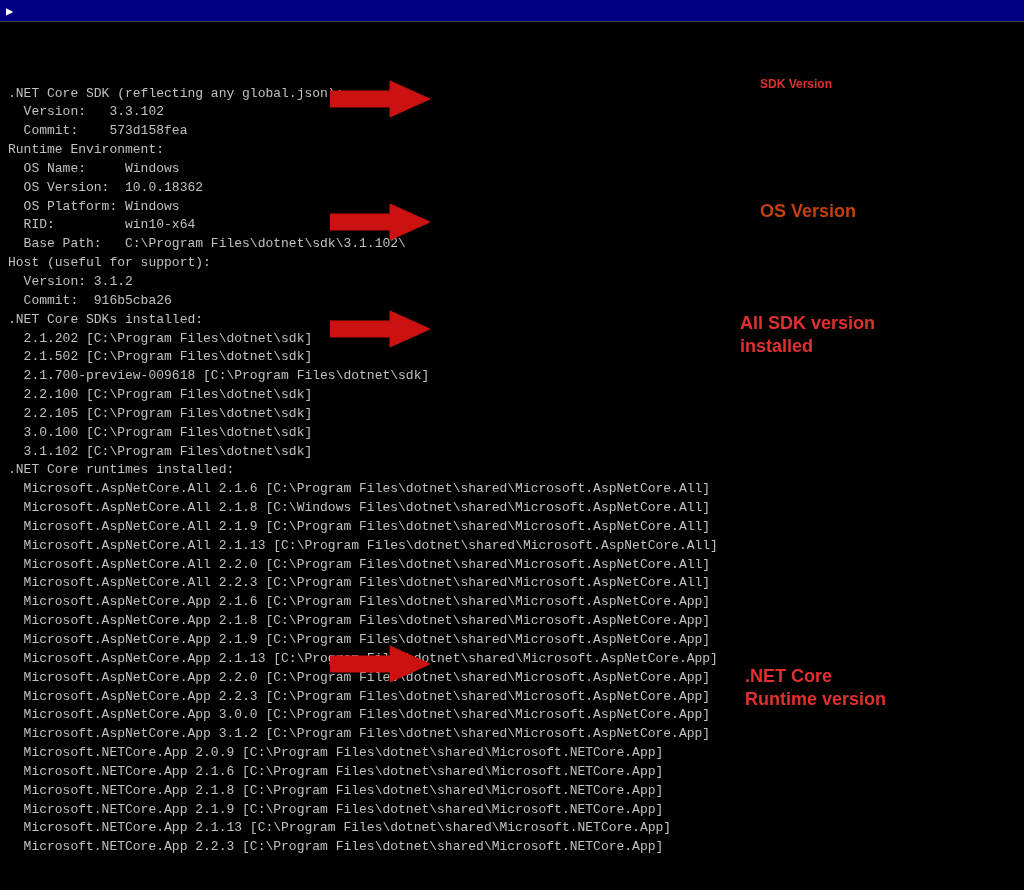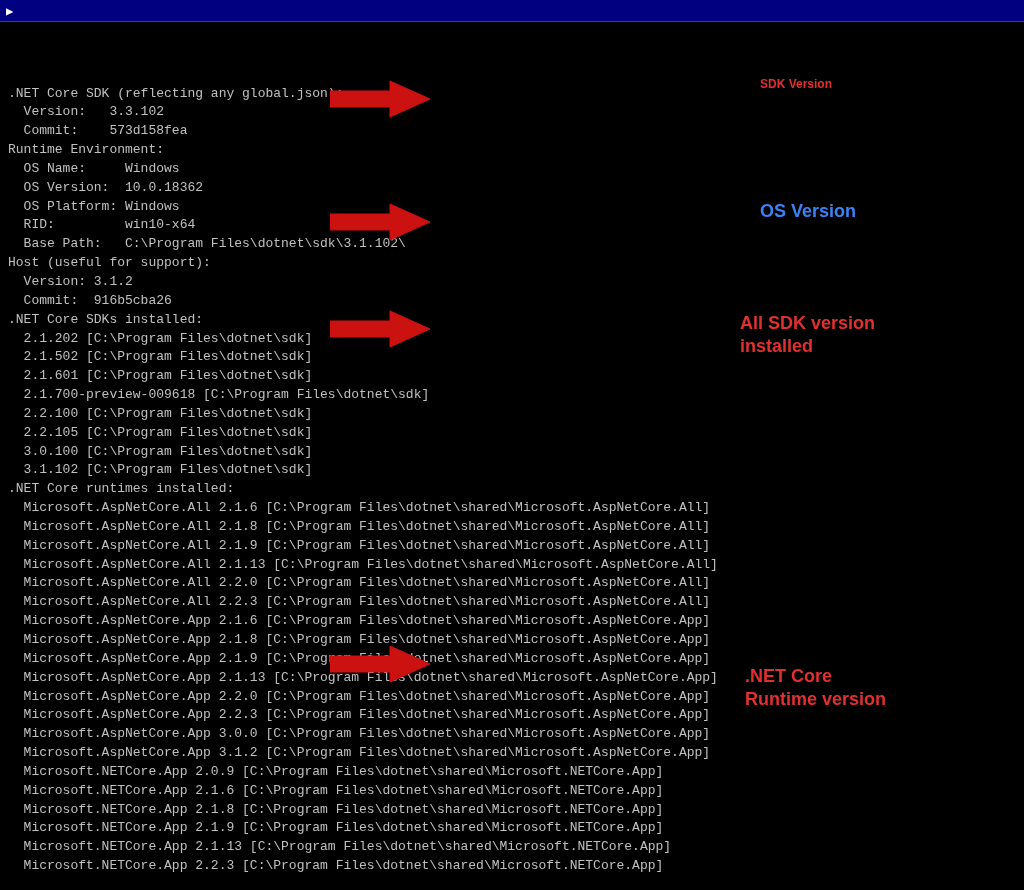--- a/index.html
+++ b/index.html
@@ -92,30 +92,29 @@
         <div class="terminal-line">  RID:         win10-x64</div>
         <div class="terminal-line">  Base Path:   C:\Program Files\dotnet\sdk\3.1.102\</div>
         <div class="terminal-line"></div>
         <div class="terminal-line">Host (useful for support):</div>
         <div class="terminal-line">  Version: 3.1.2</div>
         <div class="terminal-line">  Commit:  916b5cba26</div>
         <div class="terminal-line"></div>
         <div class="terminal-line">.NET Core SDKs installed:</div>
         <div class="terminal-line">  2.1.202 [C:\Program Files\dotnet\sdk]</div>
         <div class="terminal-line">  2.1.502 [C:\Program Files\dotnet\sdk]</div>
-        <div class="terminal-line">  2.1.601 [C:\Program Files\dotnet\sdk]</div>
         <div class="terminal-line">  2.1.700-preview-009618 [C:\Program Files\dotnet\sdk]</div>
         <div class="terminal-line">  2.2.100 [C:\Program Files\dotnet\sdk]</div>
         <div class="terminal-line">  2.2.105 [C:\Program Files\dotnet\sdk]</div>
         <div class="terminal-line">  3.0.100 [C:\Program Files\dotnet\sdk]</div>
         <div class="terminal-line">  3.1.102 [C:\Program Files\dotnet\sdk]</div>
         <div class="terminal-line"></div>
         <div class="terminal-line">.NET Core runtimes installed:</div>
         <div class="terminal-line">  Microsoft.AspNetCore.All 2.1.6 [C:\Program Files\dotnet\shared\Microsoft.AspNetCore.All]</div>
-        <div class="terminal-line">  Microsoft.AspNetCore.All 2.1.8 [C:\Program Files\dotnet\shared\Microsoft.AspNetCore.All]</div>
+        <div class="terminal-line">  Microsoft.AspNetCore.All 2.1.8 [C:\Windows Files\dotnet\shared\Microsoft.AspNetCore.All]</div>
         <div class="terminal-line">  Microsoft.AspNetCore.All 2.1.9 [C:\Program Files\dotnet\shared\Microsoft.AspNetCore.All]</div>
         <div class="terminal-line">  Microsoft.AspNetCore.All 2.1.13 [C:\Program Files\dotnet\shared\Microsoft.AspNetCore.All]</div>
         <div class="terminal-line">  Microsoft.AspNetCore.All 2.2.0 [C:\Program Files\dotnet\shared\Microsoft.AspNetCore.All]</div>
         <div class="terminal-line">  Microsoft.AspNetCore.All 2.2.3 [C:\Program Files\dotnet\shared\Microsoft.AspNetCore.All]</div>
         <div class="terminal-line">  Microsoft.AspNetCore.App 2.1.6 [C:\Program Files\dotnet\shared\Microsoft.AspNetCore.App]</div>
         <div class="terminal-line">  Microsoft.AspNetCore.App 2.1.8 [C:\Program Files\dotnet\shared\Microsoft.AspNetCore.App]</div>
         <div class="terminal-line">  Microsoft.AspNetCore.App 2.1.9 [C:\Program Files\dotnet\shared\Microsoft.AspNetCore.App]</div>
         <div class="terminal-line">  Microsoft.AspNetCore.App 2.1.13 [C:\Program Files\dotnet\shared\Microsoft.AspNetCore.App]</div>
         <div class="terminal-line">  Microsoft.AspNetCore.App 2.2.0 [C:\Program Files\dotnet\shared\Microsoft.AspNetCore.App]</div>
         <div class="terminal-line">  Microsoft.AspNetCore.App 2.2.3 [C:\Program Files\dotnet\shared\Microsoft.AspNetCore.App]</div>
@@ -131,21 +130,21 @@
   </div>
 
   <div class="annotations" id="annotations-container">
       <div style="position: absolute; top: 55px; right: 594px;"><svg width="100" height="44" viewBox="0 0 100 44">
     <polygon points="0,14 60,14 60,4 100,22 60,40 60,30 0,30" fill="#cc1111" stroke="#cc1111"></polygon>
   </svg></div>
       <div style="position: absolute; top: 55px; left: 760px; color: rgb(224, 48, 48); font-family: Arial, sans-serif; font-weight: bold; font-size: 12px; line-height: 1.25;">SDK Version</div>
       <div style="position: absolute; top: 178px; right: 594px;"><svg width="100" height="44" viewBox="0 0 100 44">
     <polygon points="0,14 60,14 60,4 100,22 60,40 60,30 0,30" fill="#cc1111" stroke="#cc1111"></polygon>
   </svg></div>
-      <div style="position: absolute; top: 178px; left: 760px; color: #3b82f6; font-family: Arial, sans-serif; font-weight: bold; font-size: 18px; line-height: 1.25;">OS Version</div>
+      <div style="position: absolute; top: 178px; left: 760px; color: #c2410c; font-family: Arial, sans-serif; font-weight: bold; font-size: 18px; line-height: 1.25;">OS Version</div>
       <div style="position: absolute; top: 285px; right: 594px;"><svg width="100" height="44" viewBox="0 0 100 44">
     <polygon points="0,14 60,14 60,4 100,22 60,40 60,30 0,30" fill="#cc1111" stroke="#cc1111"></polygon>
   </svg></div>
       <div style="position: absolute; top: 290px; left: 740px; color: rgb(224, 48, 48); font-family: Arial, sans-serif; font-weight: bold; font-size: 18px; line-height: 1.25;">All SDK version<br>installed</div>
       <div style="position: absolute; top: 620px; right: 594px;"><svg width="100" height="44" viewBox="0 0 100 44">
     <polygon points="0,14 60,14 60,4 100,22 60,40 60,30 0,30" fill="#cc1111" stroke="#cc1111"></polygon>
   </svg></div>
       <div style="position: absolute; top: 620px; left: 745px; color: rgb(224, 48, 48); font-family: Arial, sans-serif; font-weight: bold; font-size: 18px; line-height: 1.25; margin-top: 23px;">.NET Core<br>Runtime version</div>
     </div>
 </div>

